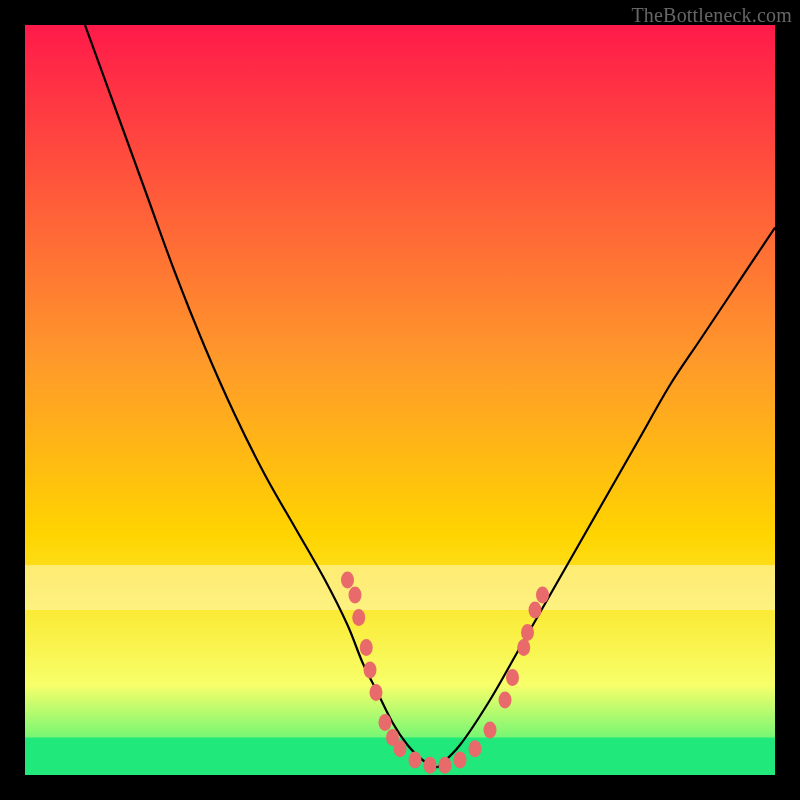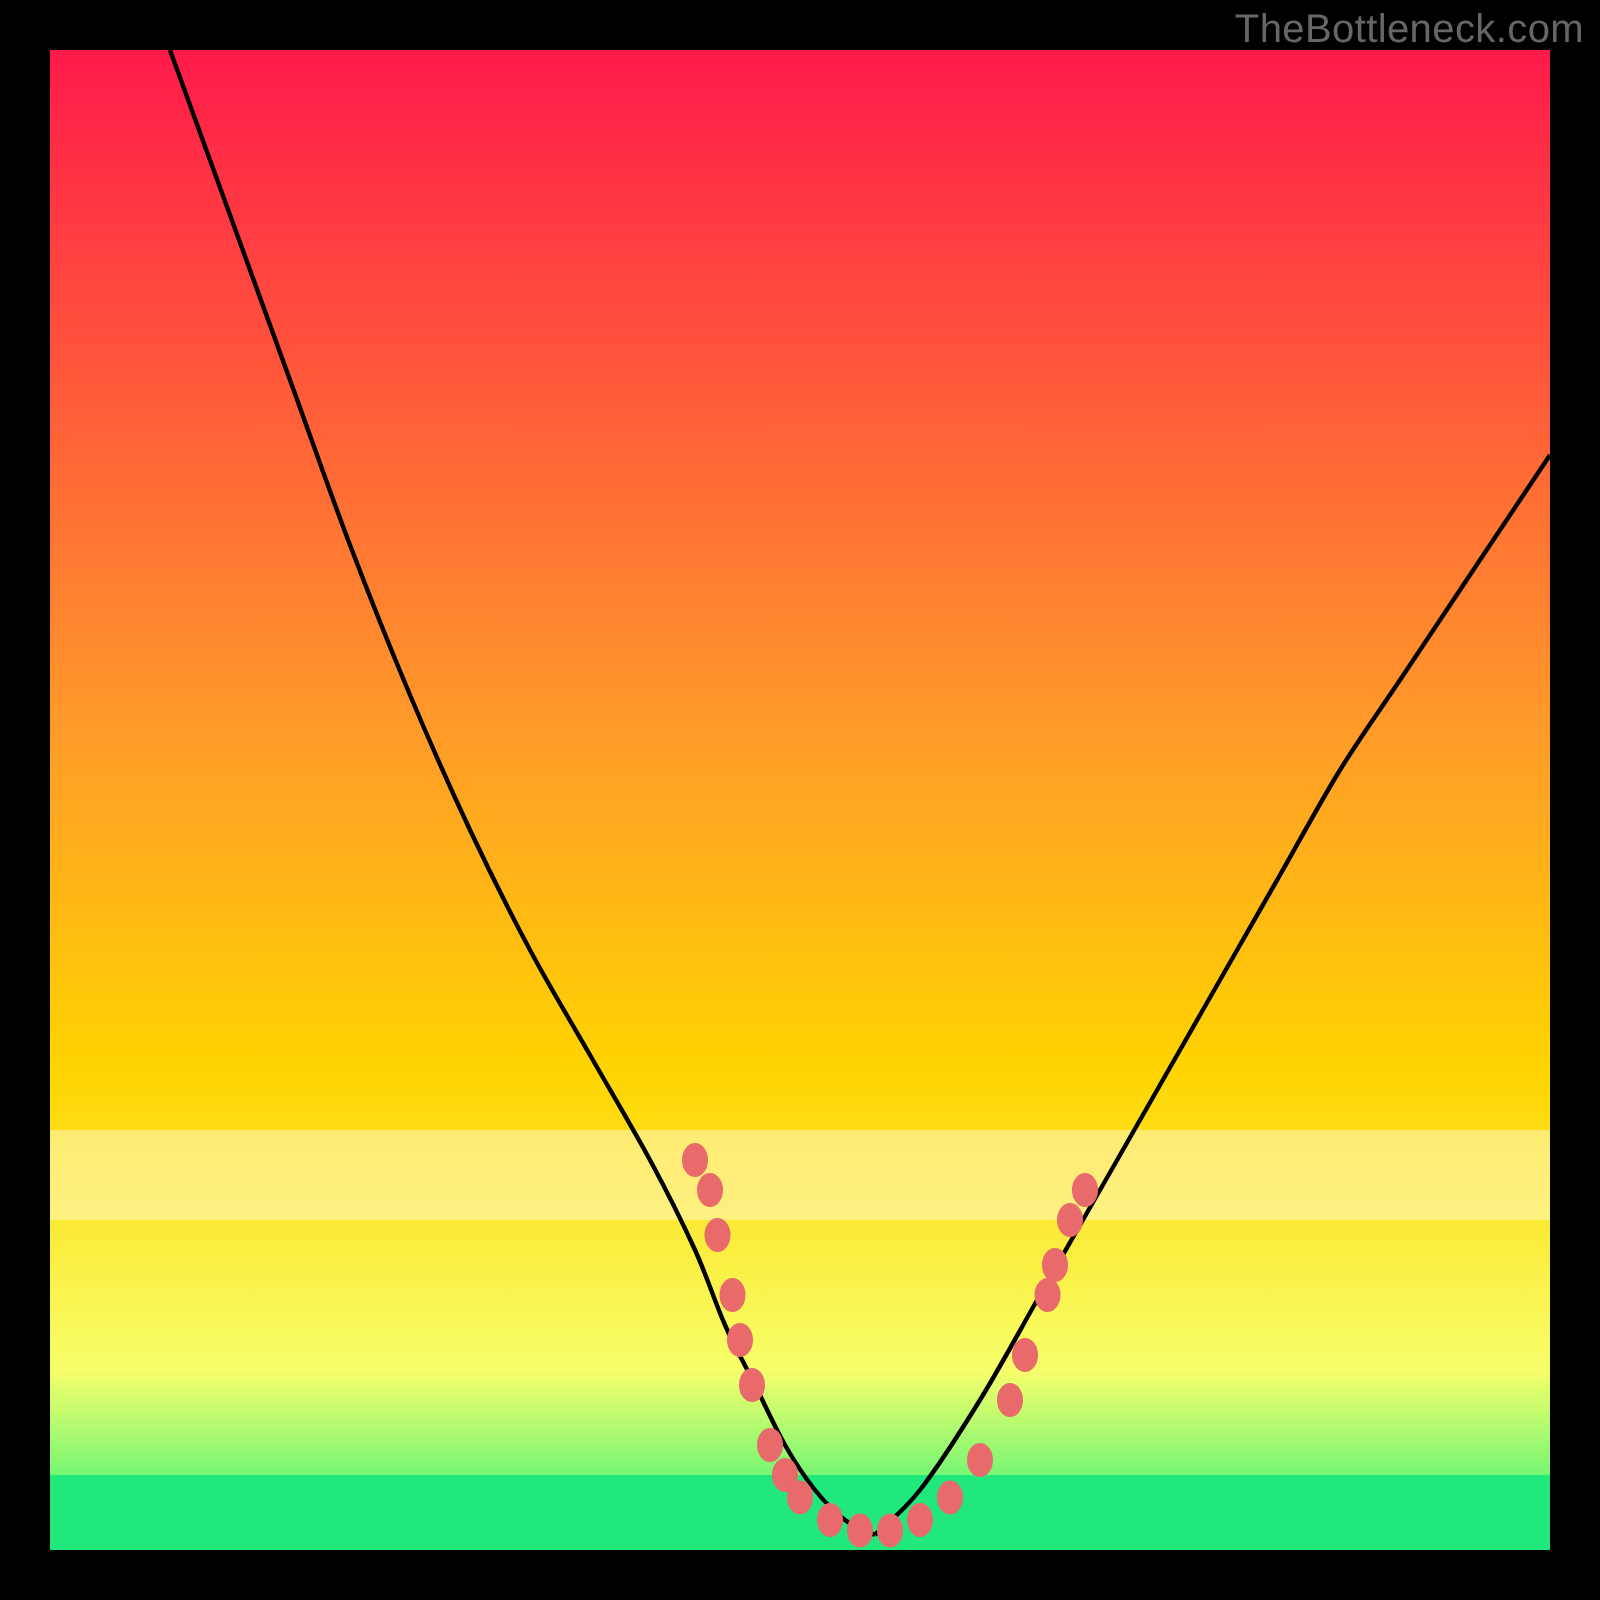--- a/index.html
+++ b/index.html
@@ -10,20 +10,21 @@
     overflow: hidden;
     background: #000;
     font-family: Arial, Helvetica, sans-serif;
   }
   .frame {
     position: absolute;
     left: 0; top: 0;
     width: 800px;
     height: 800px;
     background: #000;
+    font-family: Liberation Serif, serif;
   }
   .plot {
     position: absolute;
     left: 25px;
     top: 25px;
     width: 750px;
     height: 750px;
     overflow: hidden;
   }
   .watermark {

